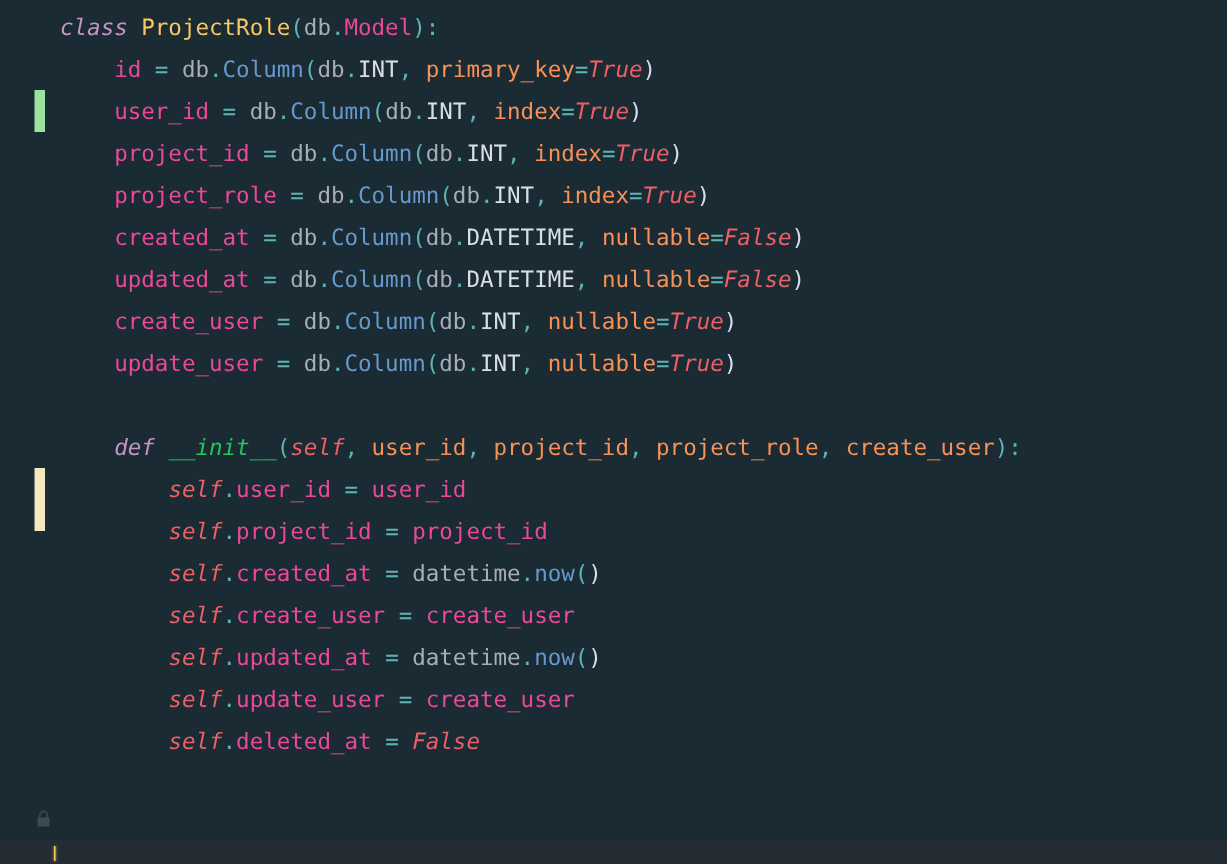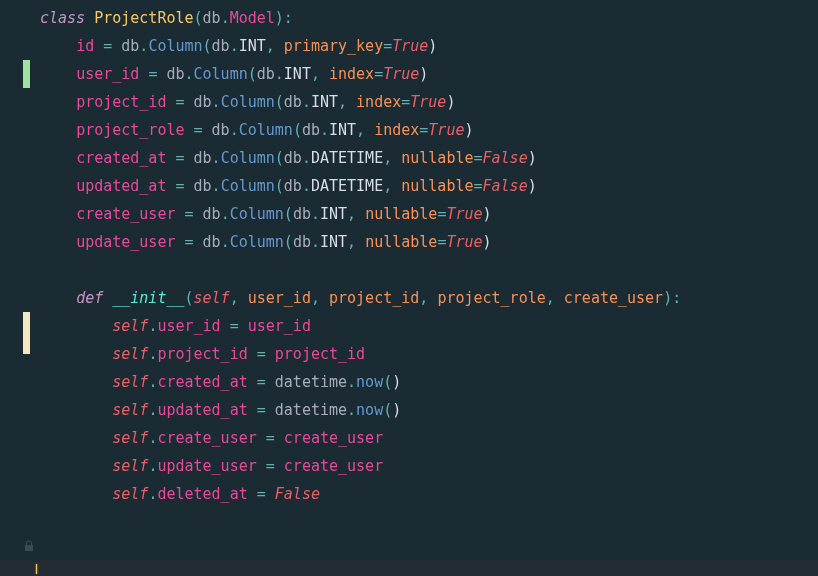--- a/index.html
+++ b/index.html
@@ -42,21 +42,21 @@
     bottom: 24px;
     width: 10px;
     height: 12px;
     opacity: 0.3;
   }
   .lock-icon svg { display:block; }
   .line { white-space: pre; }
   .kw     { color: #c594c5; font-style: italic; }    
   .cls    { color: #fac863; }                         
   .fn     { color: #6699cc; }                         
-  .fnmag  { color: #5eead4; font-style: italic; margin-top: 32px; }
+  .fnmag  { color: #22c55e; font-style: italic; margin-top: 32px; }
   .self   { color: #ec5f67; font-style: italic; }     
   .prm    { color: #f99157; margin-top: 24px; }                         
   .id     { color: #ec4899; }                         
   .dim    { color: #a7adba; }                         
   .punc   { color: #c0c5ce; }                         
   .br     { color: #5fb3b3; }                         
   .op     { color: #5fb3b3; }                         
   .bool   { color: #ec5f67; font-style: italic; }     
   .upper  { color: #d8dee9; }                         
   .wparen { color: #d8dee9; }                         
@@ -111,23 +111,23 @@
 
   <div class="line"><span class="punc">    </span><span class="kw">def</span><span class="punc"> </span><span class="fnmag">__init__</span><span class="br">(</span><span class="self">self</span><span class="op">,</span><span class="punc"> </span><span class="prm">user_id</span><span class="op">,</span><span class="punc"> </span><span class="prm">project_id</span><span class="op">,</span><span class="punc"> </span><span class="prm">project_role</span><span class="op">,</span><span class="punc"> </span><span class="prm">create_user</span><span class="br">)</span><span class="br">:</span></div>
 
   <div class="line"><span class="punc">        </span><span class="self">self</span><span class="op">.</span><span class="id">user_id</span><span class="punc"> </span><span class="op">=</span><span class="punc"> </span><span class="id">user_id</span></div>
 
   <div class="line"><span class="punc">        </span><span class="self">self</span><span class="op">.</span><span class="id">project_id</span><span class="punc"> </span><span class="op">=</span><span class="punc"> </span><span class="id">project_id</span></div>
 
 
   <div class="line"><span class="punc">        </span><span class="self">self</span><span class="op">.</span><span class="id">created_at</span><span class="punc"> </span><span class="op">=</span><span class="punc"> </span><span class="dim">datetime</span><span class="op">.</span><span class="fn">now</span><span class="br">(</span><span class="wparen">)</span></div>
 
+  <div class="line"><span class="punc">        </span><span class="self">self</span><span class="op">.</span><span class="id">create_user</span><span class="punc"> </span><span class="op">=</span><span class="punc"> </span><span class="id">create_user</span></div>
+
   <div class="line"><span class="punc">        </span><span class="self">self</span><span class="op">.</span><span class="id">updated_at</span><span class="punc"> </span><span class="op">=</span><span class="punc"> </span><span class="dim">datetime</span><span class="op">.</span><span class="fn">now</span><span class="br">(</span><span class="wparen">)</span></div>
-
-  <div class="line"><span class="punc">        </span><span class="self">self</span><span class="op">.</span><span class="id">create_user</span><span class="punc"> </span><span class="op">=</span><span class="punc"> </span><span class="id">create_user</span></div>
 
   <div class="line"><span class="punc">        </span><span class="self">self</span><span class="op">.</span><span class="id">update_user</span><span class="punc"> </span><span class="op">=</span><span class="punc"> </span><span class="id">create_user</span></div>
 
   <div class="line"><span class="punc">        </span><span class="self">self</span><span class="op">.</span><span class="id">deleted_at</span><span class="punc"> </span><span class="op">=</span><span class="punc"> </span><span class="bool">False</span></div>
 
 </div>
 
 <div class="lock-icon">
   <svg viewBox="0 0 10 12" width="10" height="12">
       <path fill="#8a9199" d="M2 5V3.5a3 3 0 016 0V5h1v6H1V5h1zm1 0h4V3.5a2 2 0 10-4 0V5z"></path>

